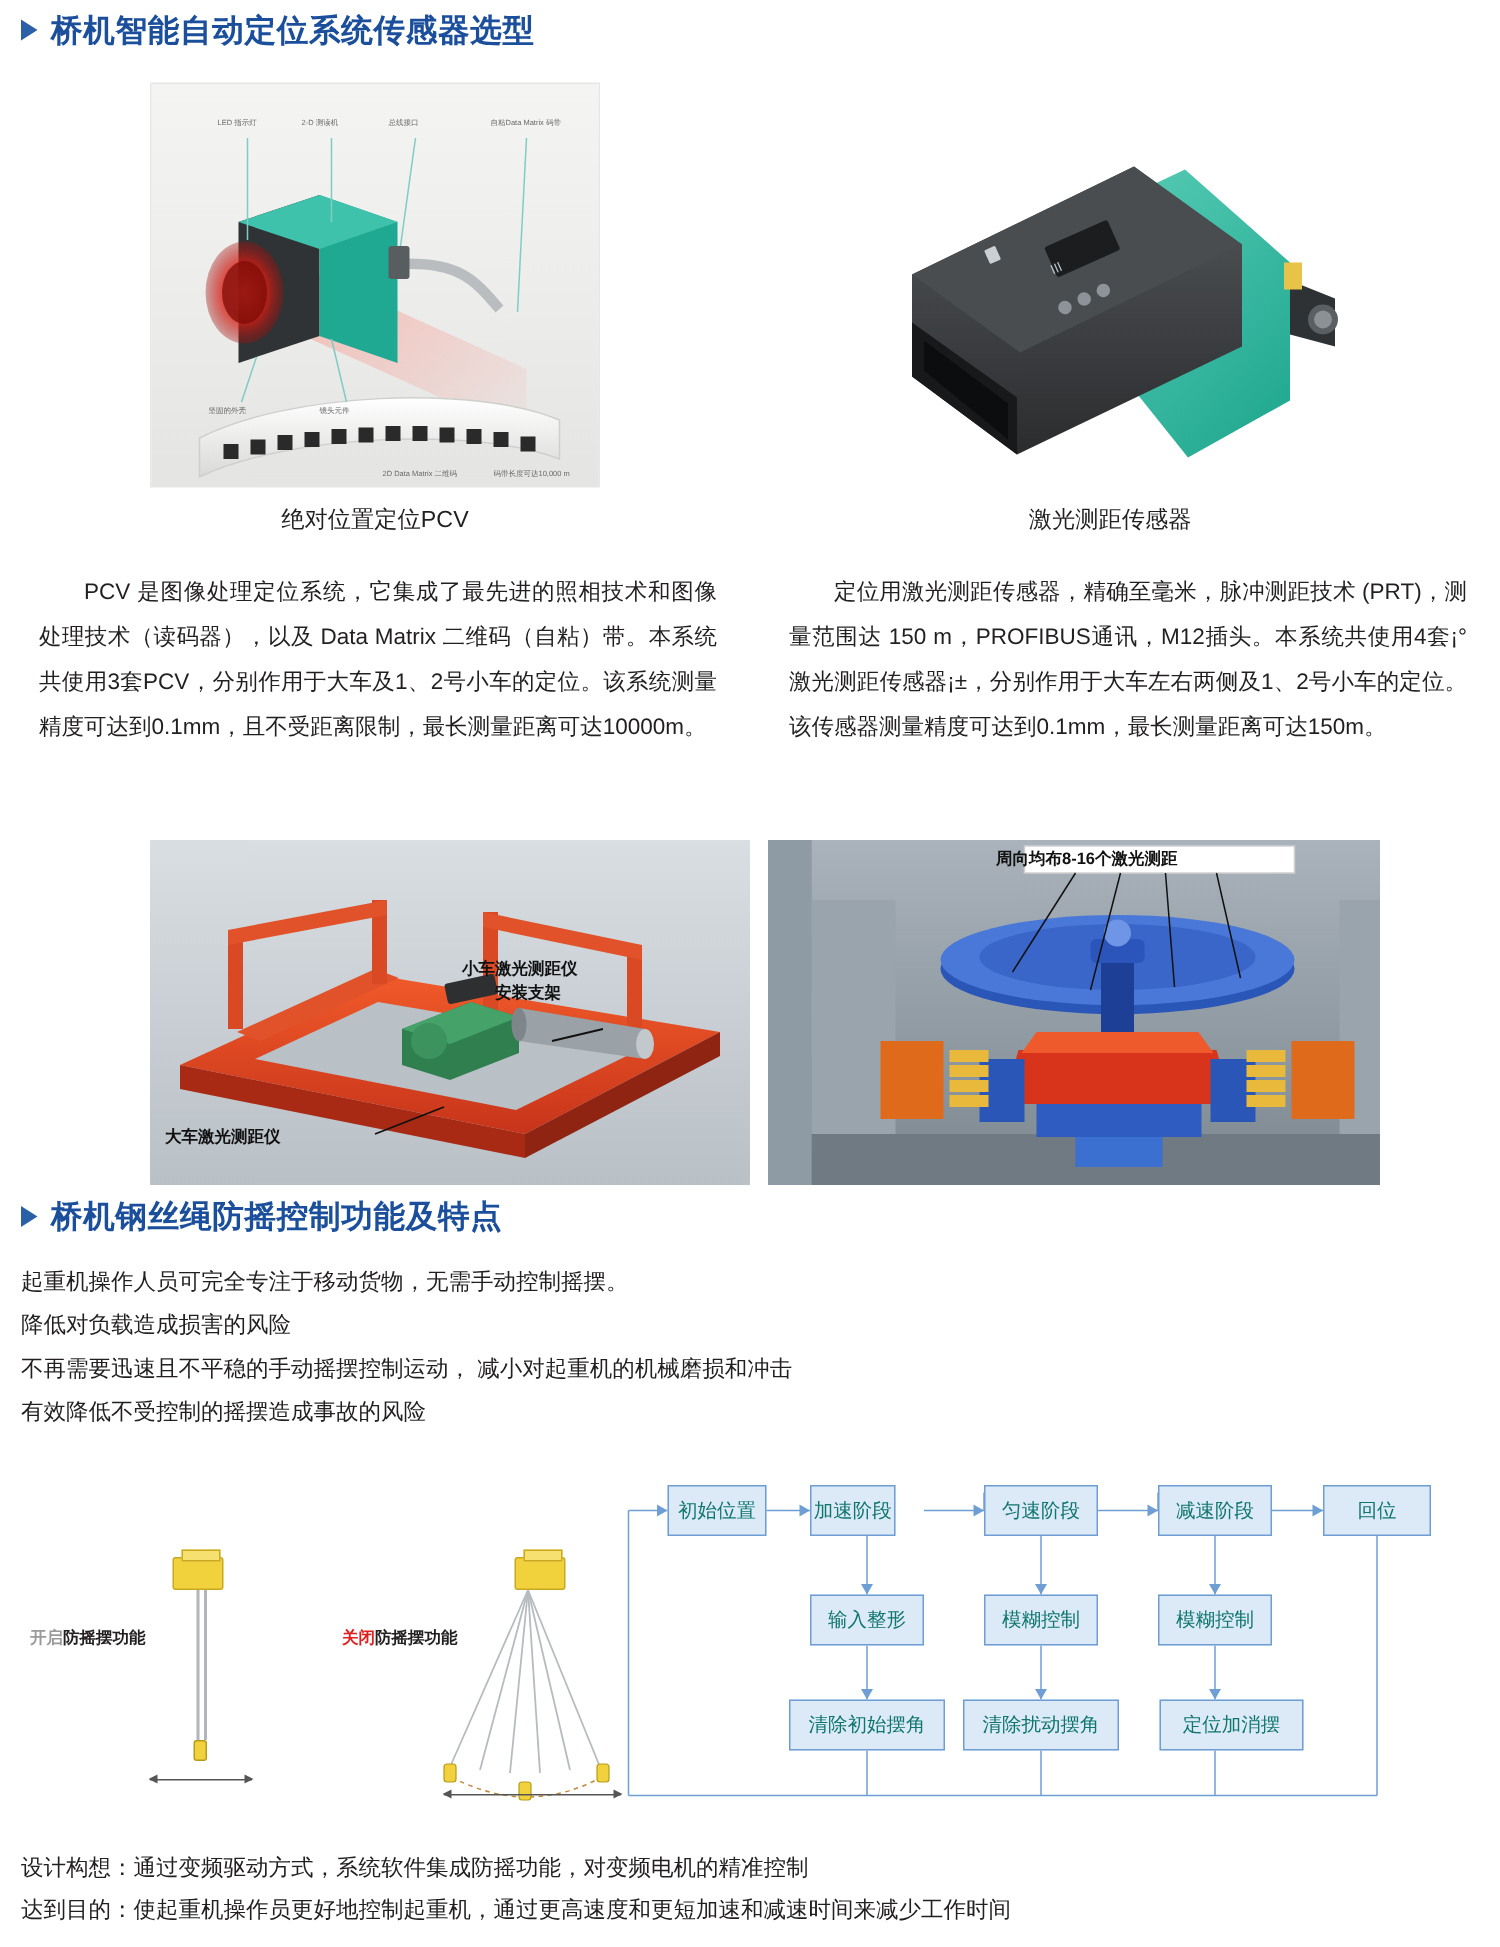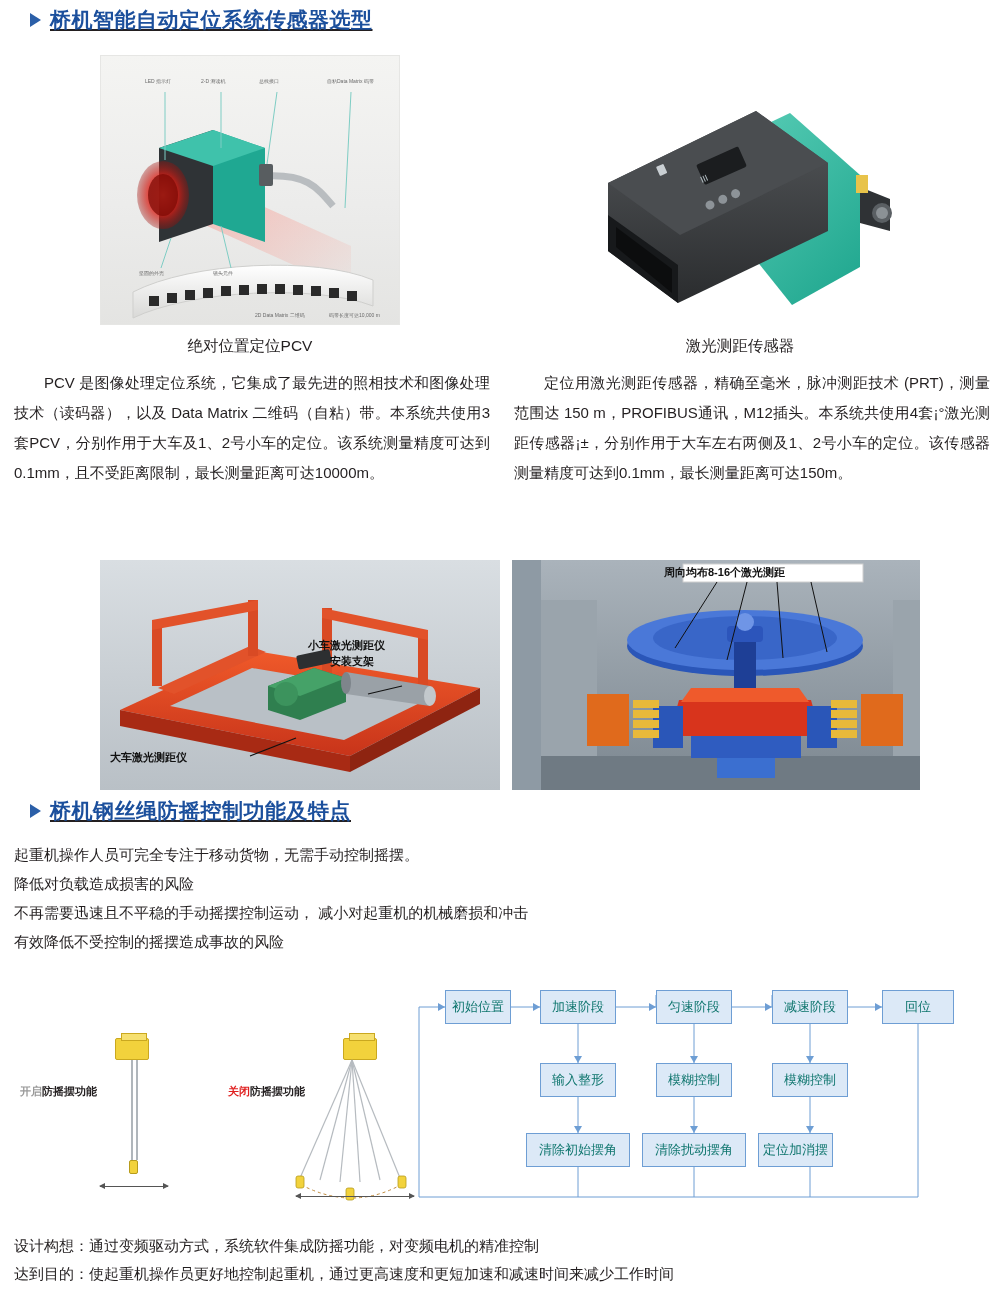--- a/index.html
+++ b/index.html
@@ -12,22 +12,21 @@
     color: #231f20;
     position: relative;
     overflow: hidden;
   }
 
   
   .section-head {
     display: flex;
     align-items: center;
     gap: 9px;
-    padding-left: 30px;
-    text-decoration: underline;
+    padding-left: 14px;
   }
   .tri {
     width: 0; height: 0;
     border-left: 11px solid #2b5fa8;
     border-top: 7px solid transparent;
     border-bottom: 7px solid transparent;
   }
   .section-head .title {
     font-size: 21px;
     font-weight: bold;
@@ -64,21 +63,21 @@
   .col-text {
     position: absolute;
     font-size: 15px;
     line-height: 30px;
     text-align: justify;
     text-justify: inter-ideograph;
     color: #231f20;
   }
   #col-left  { left: 14px;  top: 368px; width: 476px; }
   #col-right { left: 514px; top: 368px; width: 476px; }
-  .col-text p { margin: 0; text-indent: 2em; }
+  .col-text p { margin: 12px; text-indent: 2em; }
 
   
   #crane-photo {
     left: 100px; top: 560px; width: 400px; height: 230px;
     background: #c8cdd2;
   }
   #slew-photo {
     left: 512px; top: 560px; width: 408px; height: 230px;
     background: #8e9aa4;
     padding-left: 29px;
@@ -480,30 +479,30 @@
       <polygon points="165,88 161,81 169,81"></polygon>
       <polygon points="281,88 277,81 285,81"></polygon>
       <polygon points="397,88 393,81 401,81"></polygon>
       <polygon points="165,158 161,151 169,151"></polygon>
       <polygon points="281,158 277,151 285,151"></polygon>
       <polygon points="397,158 393,151 401,151"></polygon>
     </g>
   </svg>
 
   <div class="fbox" style="left:32px;top:15px;width:66px;height:34px;">初始位置</div>
-  <div class="fbox" style="left:127px;top:15px;width:76px;height:34px;">加速阶段</div>
+  <div class="fbox" style="left:127px;top:15px;width:57px;height:34px;">加速阶段</div>
   <div class="fbox" style="left:243px;top:15px;width:76px;height:34px;">匀速阶段</div>
   <div class="fbox" style="left:359px;top:15px;width:76px;height:34px;">减速阶段</div>
   <div class="fbox" style="left:469px;top:15px;width:72px;height:34px;">回位</div>
 
   <div class="fbox" style="left:127px;top:88px;width:76px;height:34px;">输入整形</div>
   <div class="fbox" style="left:243px;top:88px;width:76px;height:34px;">模糊控制</div>
   <div class="fbox" style="left:359px;top:88px;width:76px;height:34px;">模糊控制</div>
 
   <div class="fbox" style="left:113px;top:158px;width:104px;height:34px;">清除初始摆角</div>
   <div class="fbox" style="left:229px;top:158px;width:104px;height:34px;">清除扰动摆角</div>
-  <div class="fbox" style="left:345px;top:158px;width:75px;height:34px;">定位加消摆</div>
+  <div class="fbox" style="left:360px;top:158px;width:96px;height:34px;">定位加消摆</div>
 </div>
 
 <div id="notes">
   <div>设计构想：通过变频驱动方式，系统软件集成防摇功能，对变频电机的精准控制</div>
   <div>达到目的：使起重机操作员更好地控制起重机，通过更高速度和更短加速和减速时间来减少工作时间</div>
 </div>
 
 </body></html>

